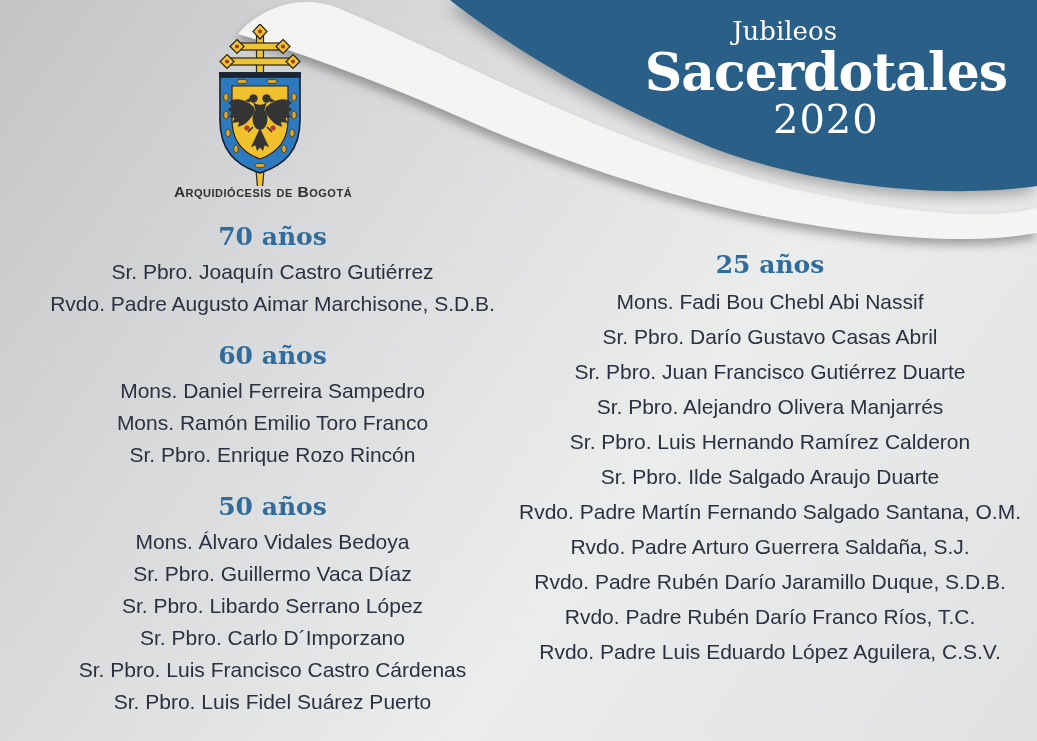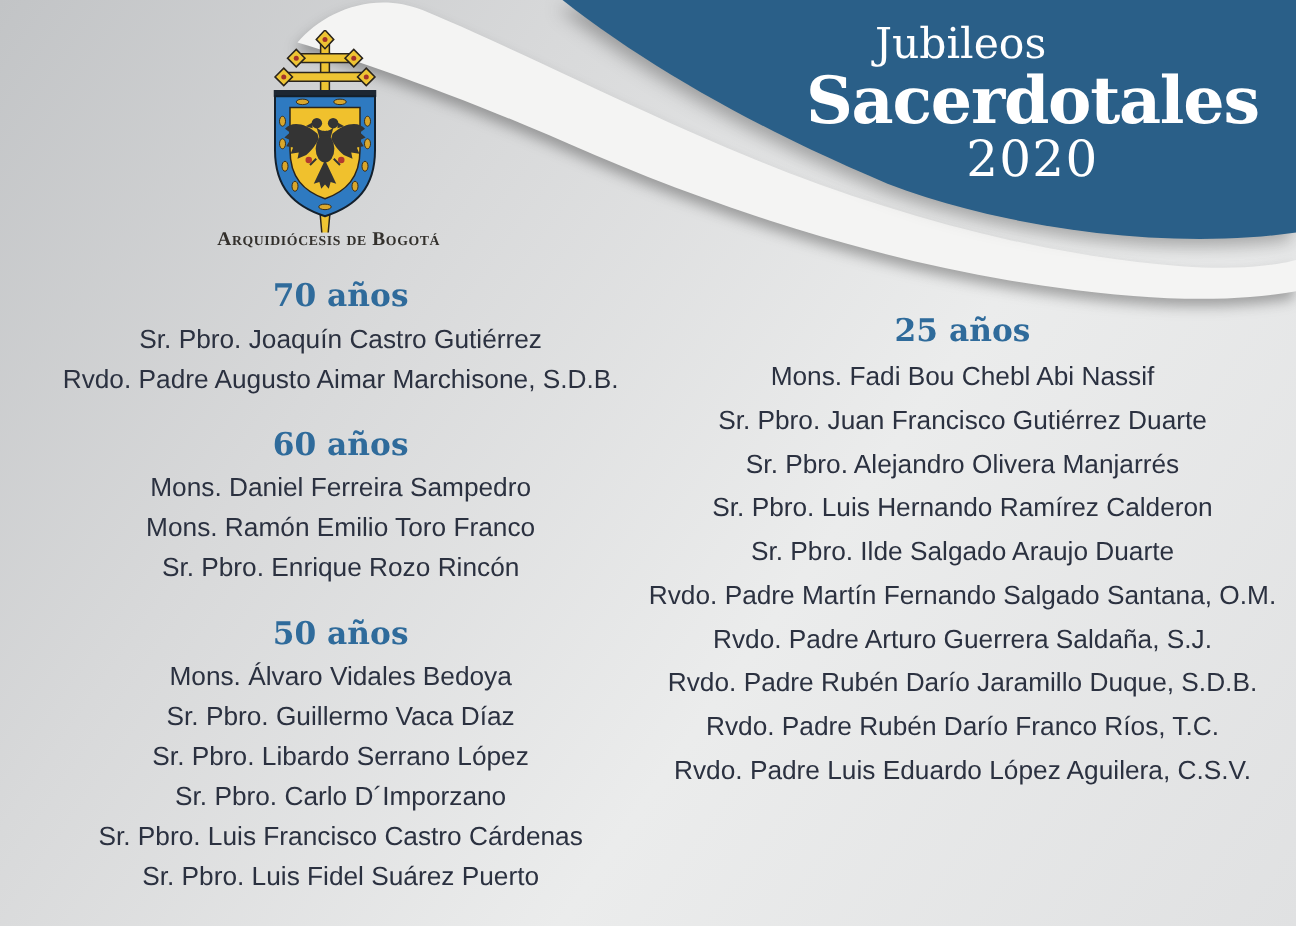--- a/index.html
+++ b/index.html
@@ -4,27 +4,27 @@
 <style>
   html,body{margin:0;padding:0;}
   body{width:1037px;height:741px;overflow:hidden;font-family:"Liberation Sans",sans-serif;}
   .canvas{position:relative;width:1037px;height:741px;
     background:linear-gradient(125deg,#c2c4c6 0%,#d8d9da 30%,#ebecec 62%,#e0e1e2 100%);}
   .deco{position:absolute;inset:0;width:1037px;height:741px;}
   .white-swoosh{filter:drop-shadow(-2px 6px 5px rgba(70,70,70,.45));}
   .blue-swoosh{filter:drop-shadow(-4px 6px 7px rgba(40,40,40,.35));}
 
   .title-block{position:absolute;top:18px;right:30px;text-align:right;color:#ffffff;}
-  .title-line1{font-family:"DejaVu Serif",serif;font-size:34px;line-height:1.05;padding-right:170px;}
+  .title-line1{font-family:"DejaVu Serif",serif;font-size:26px;line-height:1.05;padding-right:170px;}
   .title-line2{font-family:"DejaVu Serif",serif;font-weight:bold;font-size:52px;line-height:1.02;letter-spacing:-1px;}
   .title-year{font-family:"DejaVu Serif",serif;font-size:40px;line-height:1.05;letter-spacing:1px;text-align:center;}
 
   .logo{position:absolute;left:200px;top:24px;width:124px;height:162px;}
   .logo-caption{position:absolute;left:158px;top:183px;width:210px;text-align:center;
-    font-family:Liberation Serif, serif;font-variant-caps:small-caps;font-weight:600;
+    font-family:Liberation Sans, sans-serif;font-variant-caps:small-caps;font-weight:600;
     font-size:15.5px;letter-spacing:.5px;color:#33302c;}
 
   .col{position:absolute;}
   .col-left{left:40px;top:222px;width:465px;}
   .col-right{left:505px;top:250px;width:530px;}
   .section{margin:0 0 21px 0;text-align:center;}
   .section h2{margin:0 0 4px 0;font-family:"DejaVu Serif",serif;font-weight:bold;
     font-size:25px;line-height:30px;color:#2f6b9b;}
   .name{font-size:21px;color:#2b3140;}
   .col-left .name{line-height:32px;}
@@ -137,20 +137,21 @@
         <div class="name">Sr. Pbro. Libardo Serrano López</div>
         <div class="name">Sr. Pbro. Carlo D´Imporzano</div>
         <div class="name">Sr. Pbro. Luis Francisco Castro Cárdenas</div>
         <div class="name">Sr. Pbro. Luis Fidel Suárez Puerto</div>
       </section>
     </div>
   <div class="col col-right">
       <section class="section">
         <h2>25 años</h2>
         <div class="name">Mons. Fadi Bou Chebl Abi Nassif</div>
+        <div class="name">Sr. Pbro. Darío Gustavo Casas Abril</div>
         <div class="name">Sr. Pbro. Juan Francisco Gutiérrez Duarte</div>
         <div class="name">Sr. Pbro. Alejandro Olivera Manjarrés</div>
         <div class="name">Sr. Pbro. Luis Hernando Ramírez Calderon</div>
         <div class="name">Sr. Pbro. Ilde Salgado Araujo Duarte</div>
         <div class="name">Rvdo. Padre Martín Fernando Salgado Santana, O.M.</div>
         <div class="name">Rvdo. Padre Arturo Guerrera Saldaña, S.J.</div>
         <div class="name">Rvdo. Padre Rubén Darío Jaramillo Duque, S.D.B.</div>
         <div class="name">Rvdo. Padre Rubén Darío Franco Ríos, T.C.</div>
         <div class="name">Rvdo. Padre Luis Eduardo López Aguilera, C.S.V.</div>
       </section>

